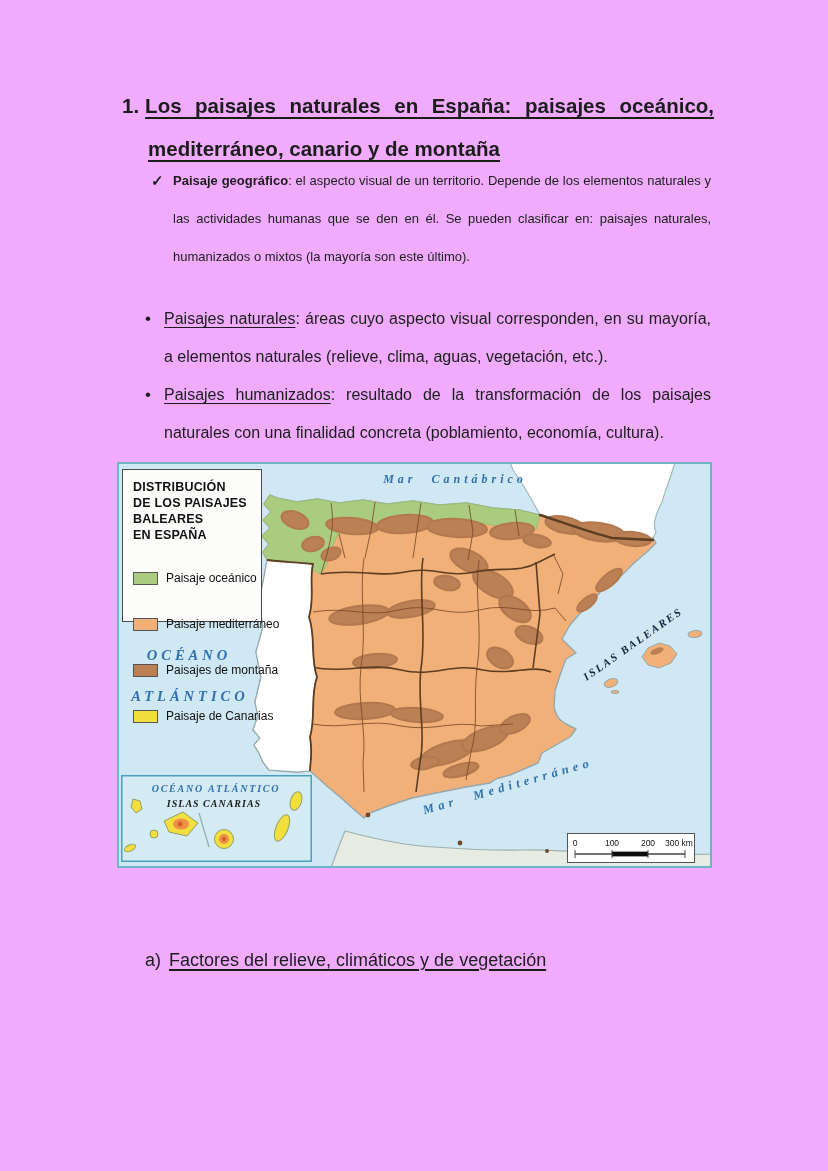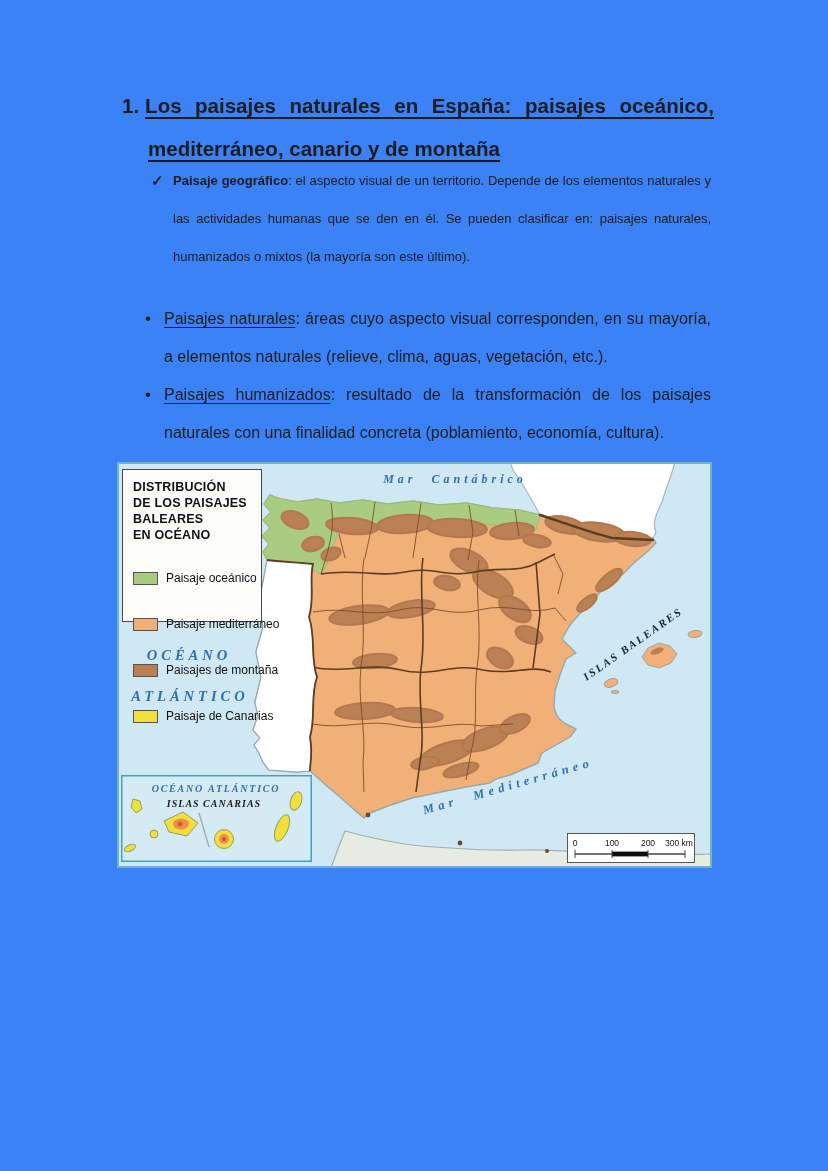--- a/index.html
+++ b/index.html
@@ -1,18 +1,18 @@
 <!DOCTYPE html>
 <html><head>
 <meta charset="utf-8">
 <style>
   * { margin:0; padding:0; box-sizing:border-box; }
   html,body { background:#ffffff; }
   .page {
-    position:relative; width:828px; height:1171px; background:#3b82f6;
+    position:relative; width:828px; height:1171px; background:#f0abfc;
     font-family:"Liberation Sans", sans-serif; color:#1c1c1c; overflow:hidden;
   }
   
   .h1 {
     position:absolute; left:122px; top:84px; width:592px;
     font-size:20.5px; font-weight:bold; line-height:43px;
     padding-left:26px; text-indent:-26px; text-align:justify;
   }
   .h1 .u2 { text-decoration:underline; text-decoration-thickness:2px; text-underline-offset:4px; }
   .h1-num { margin-right:6px; }
@@ -220,21 +220,21 @@
       </g>
 
       <rect x="1" y="1" width="593" height="404" fill="none" stroke="#6db4c4" stroke-width="2"></rect>
     </svg>
 
     <div class="legend">
       <div class="legend-title">
         <div>DISTRIBUCIÓN</div>
         <div>DE LOS PAISAJES</div>
         <div>BALEARES</div>
-        <div>EN OCÉANO</div>
+        <div>EN ESPAÑA</div>
       </div>
       <div class="legend-items">
         <div class="legend-row">
           <span class="sw" style="background-color: rgb(169, 204, 127);"></span>
           <span class="legend-label">Paisaje oceánico</span>
         </div>
         <div class="legend-row">
           <span class="sw" style="background-color: rgb(240, 176, 120);"></span>
           <span class="legend-label">Paisaje mediterráneo</span>
         </div>
@@ -243,15 +243,18 @@
           <span class="legend-label">Paisajes de montaña</span>
         </div>
         <div class="legend-row">
           <span class="sw" style="background-color: rgb(242, 223, 62);"></span>
           <span class="legend-label">Paisaje de Canarias</span>
         </div>
       </div>
     </div>
   </div>
 
+  <div class="subheading">
+    <span class="sub-marker">a)</span><span class="u">Factores del relieve, climáticos y de vegetación</span>
+  </div>
 
 
 </div>
 
 </body></html>

